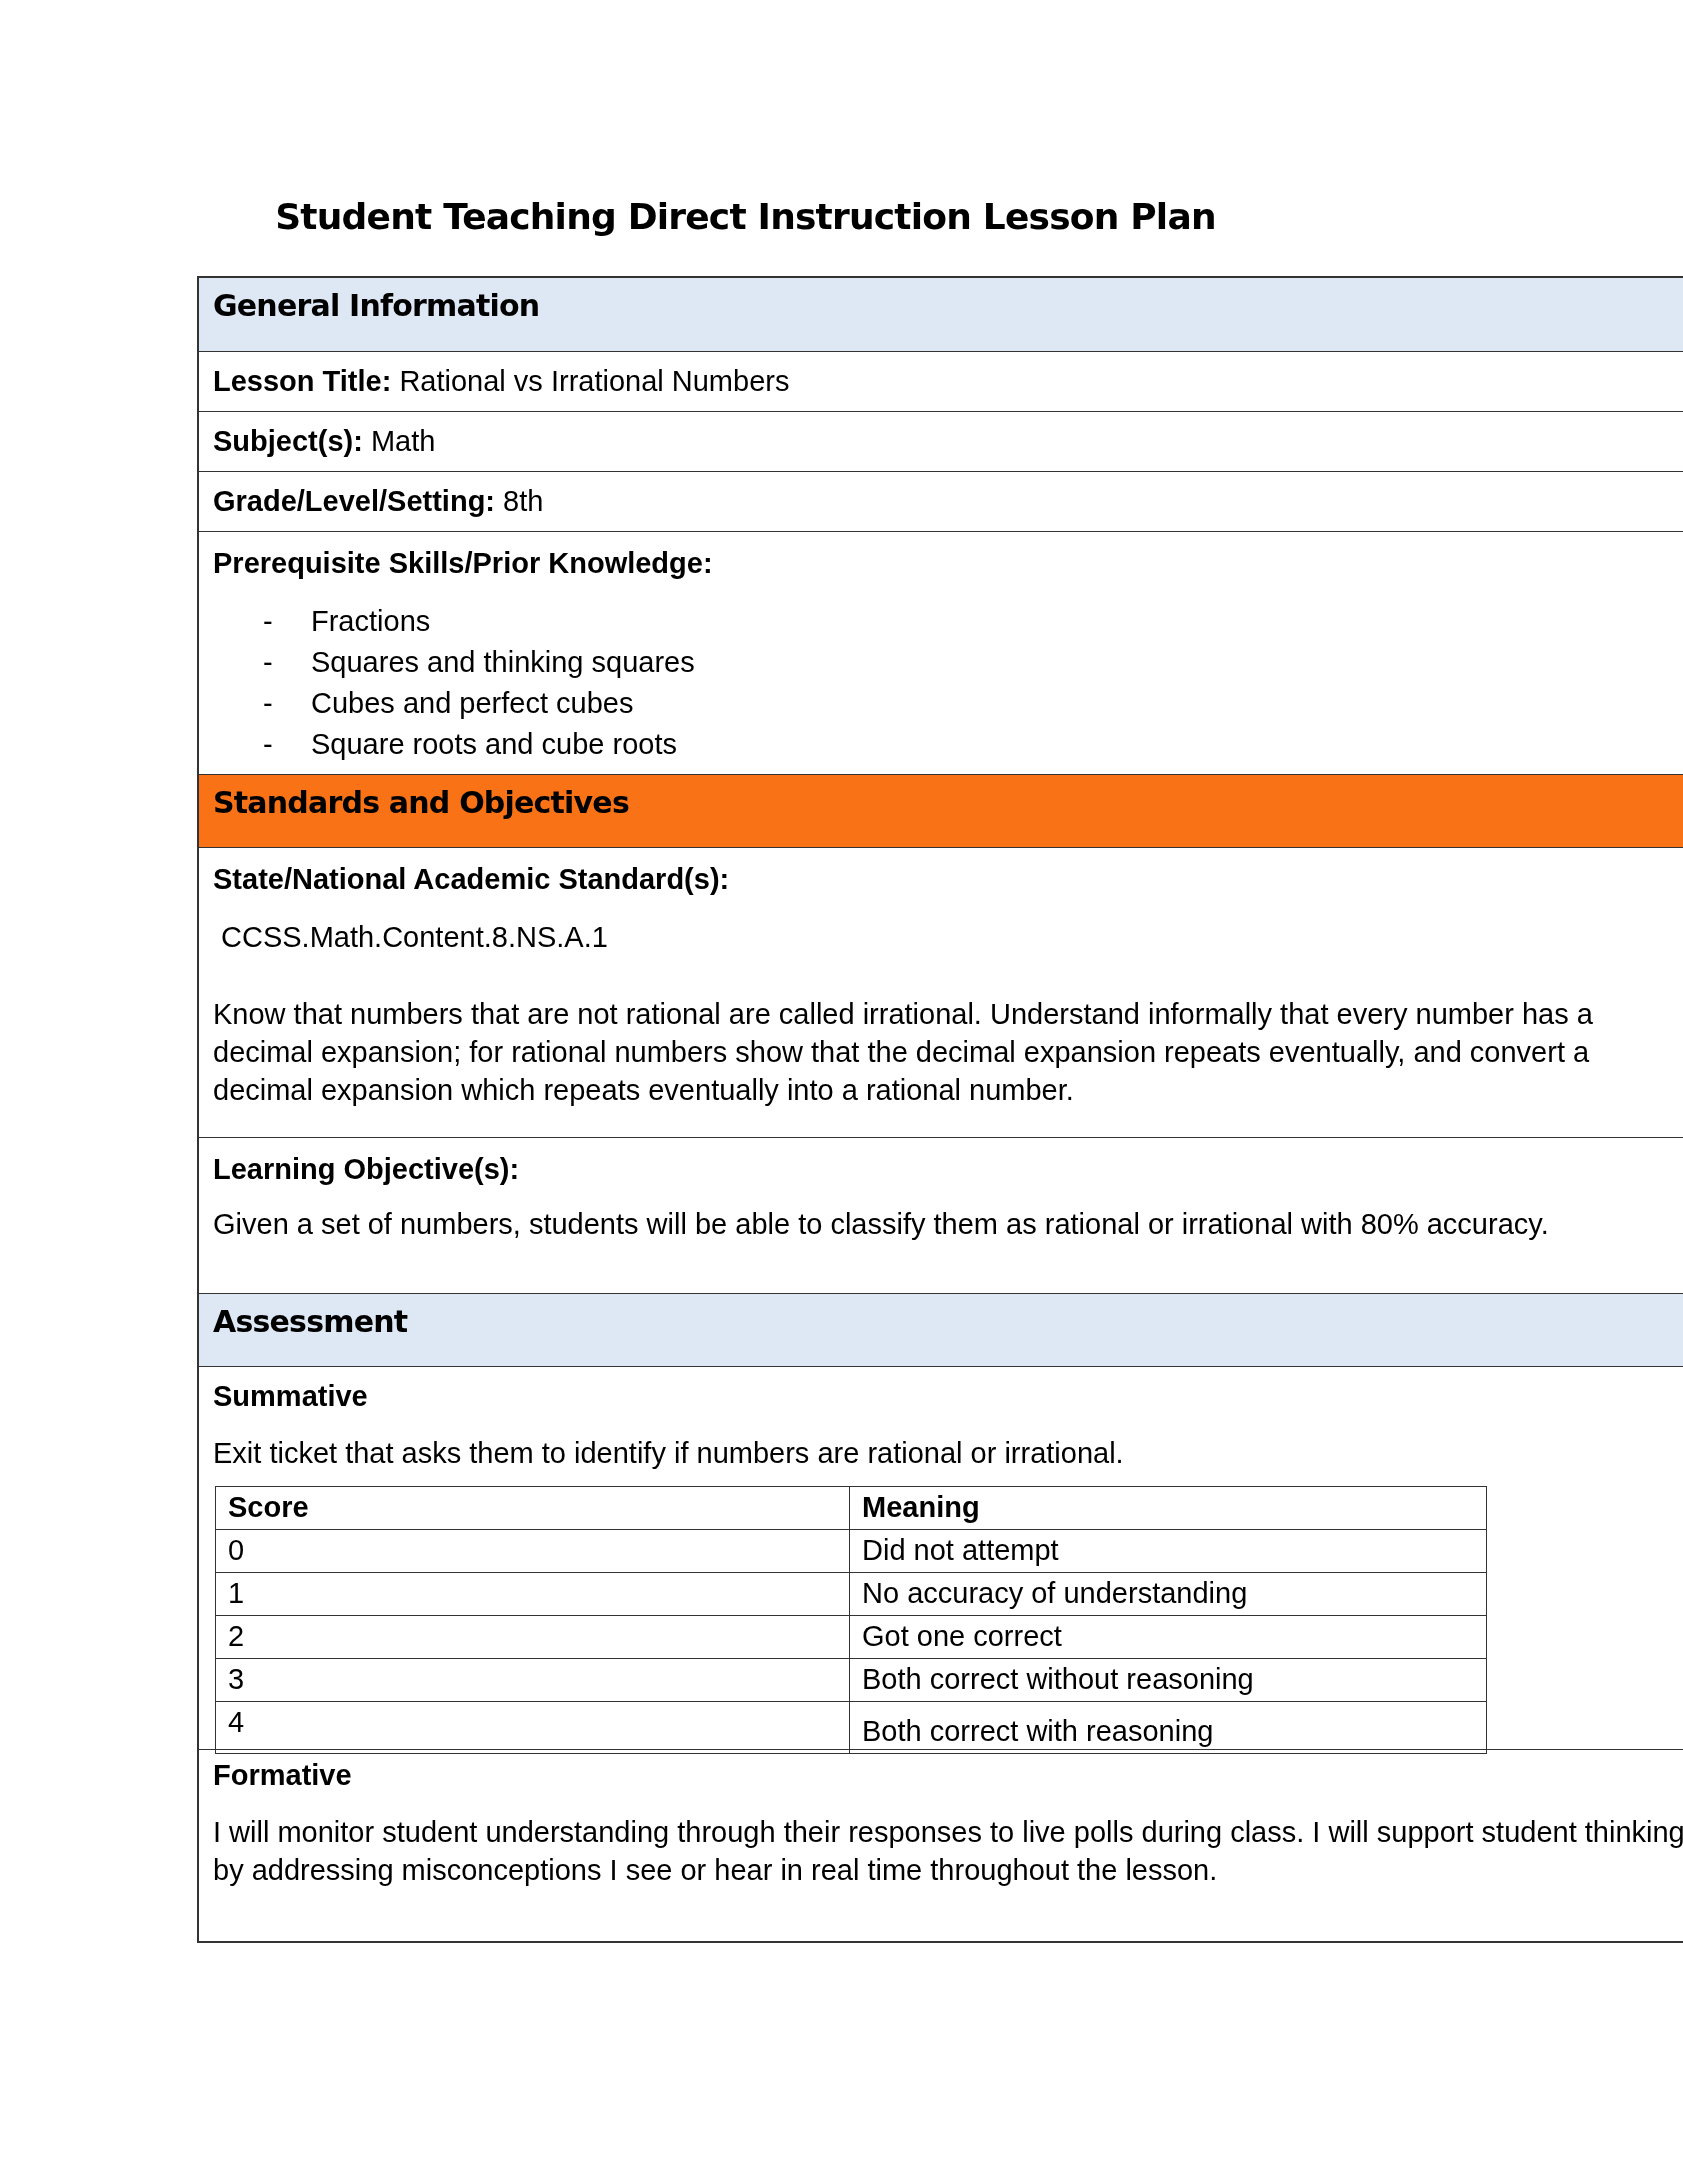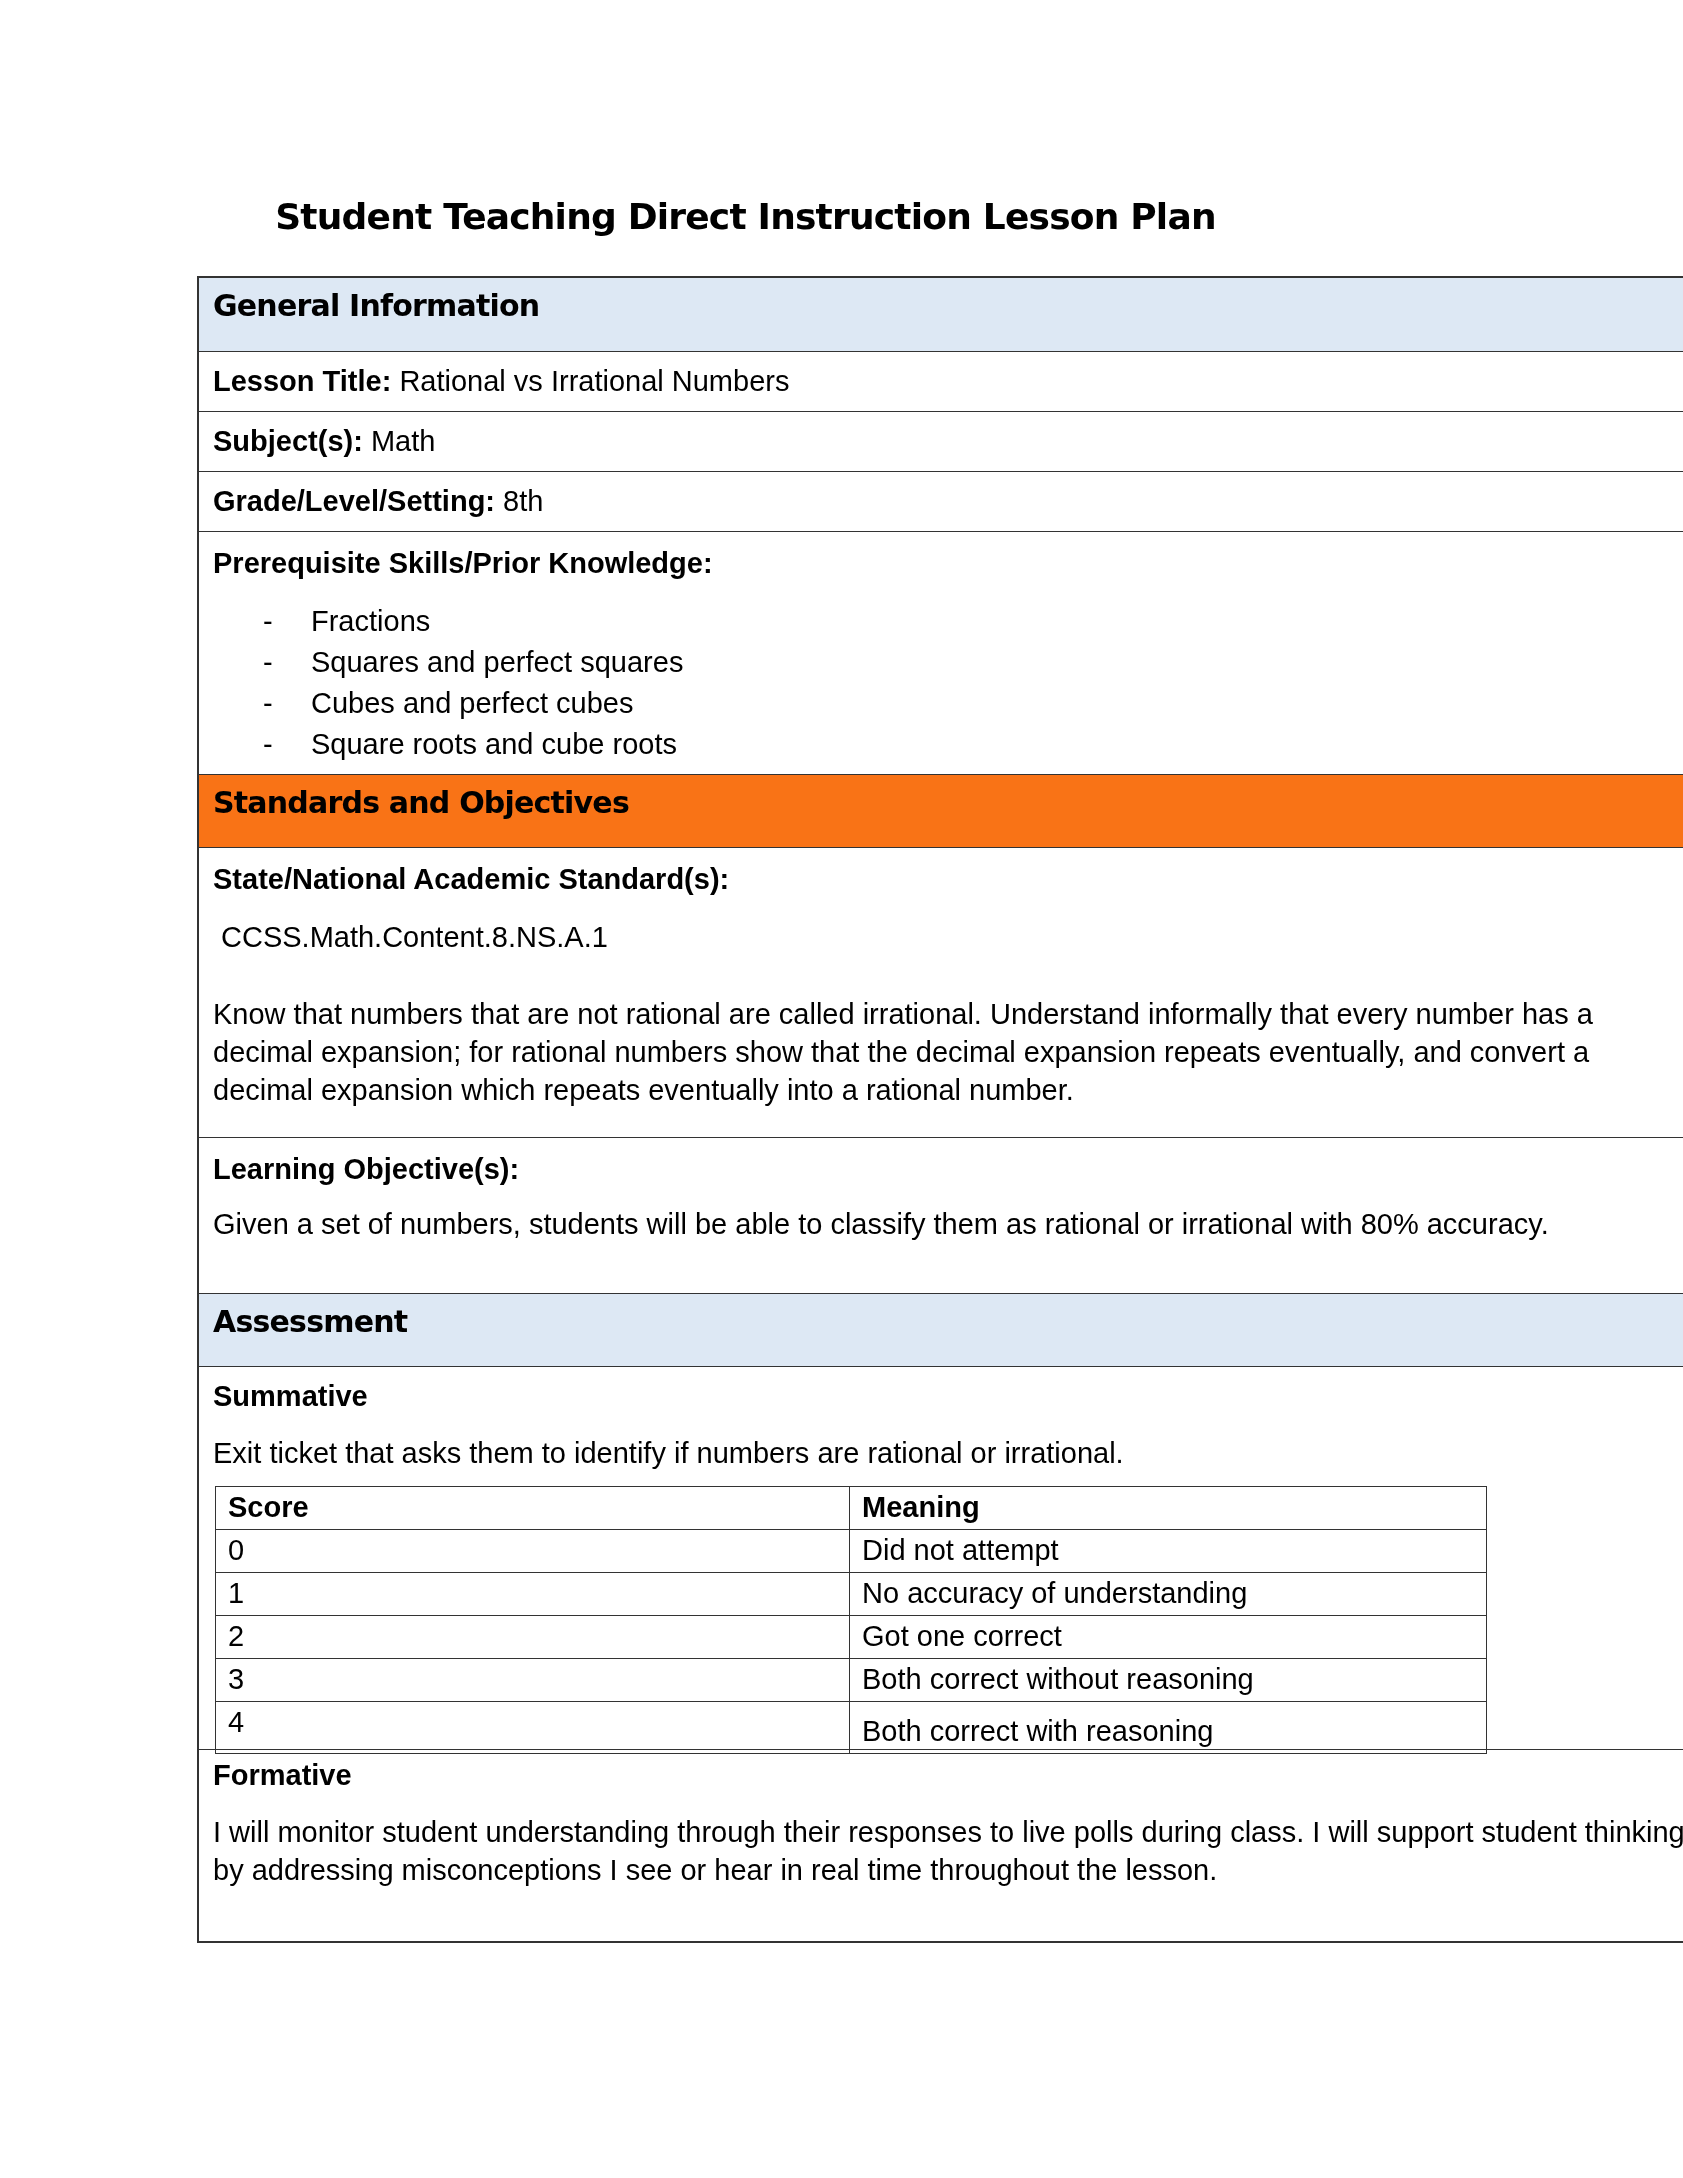--- a/index.html
+++ b/index.html
@@ -79,21 +79,21 @@
   <div class="row field-row">
     <span class="txt">
       <span class="b">Grade/Level/Setting:</span><span> 8th</span>
     </span>
   </div>
 
   <div class="row prereq">
     <span class="txt b lbl">Prerequisite Skills/Prior Knowledge:</span>
     <ul class="txt">
       <li><span class="dash">-</span><span>Fractions</span></li>
-      <li><span class="dash">-</span><span>Squares and perfect squares</span></li>
+      <li><span class="dash">-</span><span>Squares and thinking squares</span></li>
       <li><span class="dash">-</span><span>Cubes and perfect cubes</span></li>
       <li><span class="dash">-</span><span>Square roots and cube roots</span></li>
     </ul>
   </div>
 
   <div class="row section-head" style="background: #f97316;">
     <span class="sh">Standards and Objectives</span>
   </div>
 
   <div class="row std">

